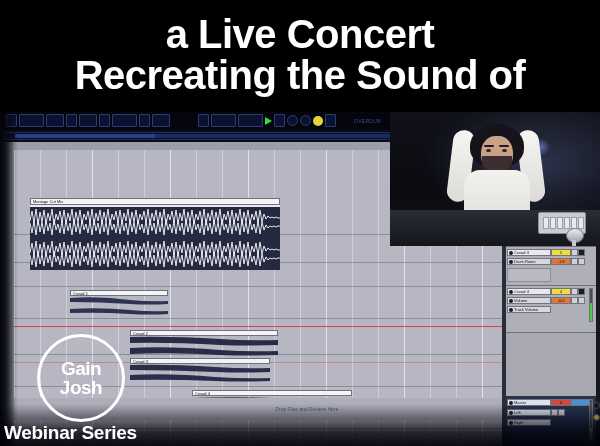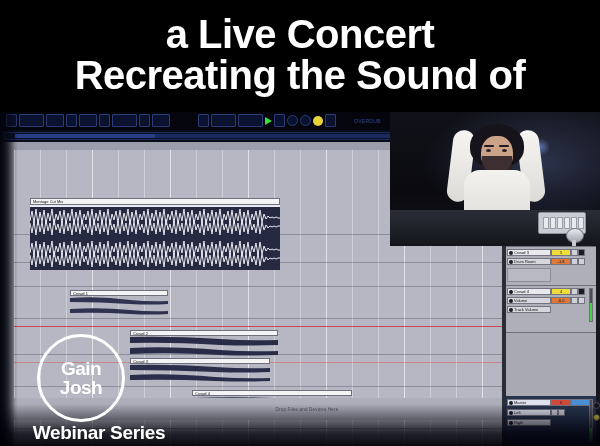--- a/index.html
+++ b/index.html
@@ -128,21 +128,21 @@
   .p-arm.r{left:130px;transform:rotate(-7deg);}
   .p-glow{position:absolute;left:142px;top:26px;width:18px;height:18px;border-radius:50%;
         background:radial-gradient(circle,#5a6ea8 0%,rgba(40,52,86,0) 70%);}
 
   
   .brand{position:absolute;left:28px;top:334px;width:160px;height:112px;z-index:35;}
   .brand-circle{position:absolute;left:9px;top:0;width:82px;height:82px;border-radius:50%;
         border:3px solid #fff;display:flex;flex-direction:column;align-items:center;justify-content:center;}
   .brand-circle div{color:#fff;font-weight:bold;font-size:19px;line-height:19px;letter-spacing:-.5px;}
   .brand-sub{position:absolute;left:-24px;top:88px;width:190px;color:#fff;font-weight:bold;
-        font-size:19px;letter-spacing:-.3px;text-align:center;}
+        font-size:19px;letter-spacing:-.3px;}
 
   
   .fade-b{position:absolute;left:0;bottom:0;width:600px;height:42px;z-index:20;
         background:linear-gradient(180deg,rgba(0,0,0,0) 0%,rgba(0,0,10,.82) 70%,rgba(0,0,8,.95) 100%);}
   .fade-l{position:absolute;left:0;top:112px;width:18px;height:334px;z-index:20;
         background:linear-gradient(90deg,rgba(4,5,12,.95),rgba(4,5,12,0));}
 </style>
 </head>
 <body>
 

